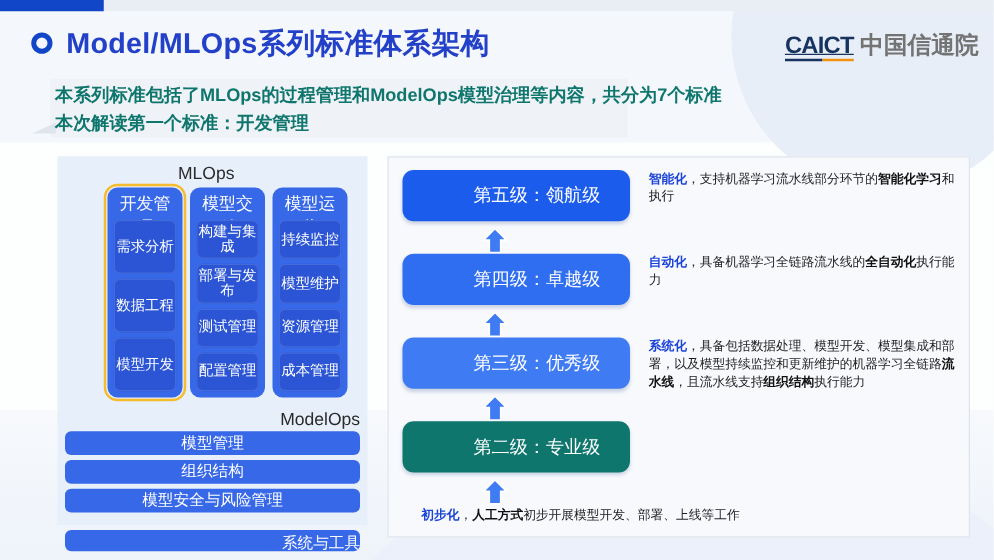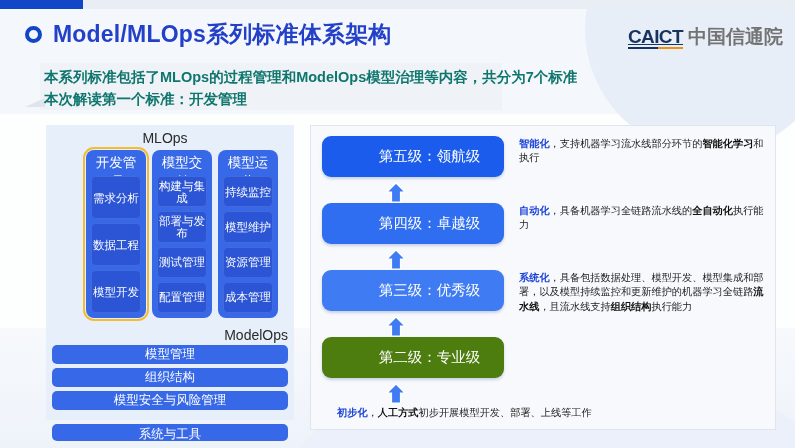--- a/index.html
+++ b/index.html
@@ -57,21 +57,21 @@
   .col-title{color:#ffffff;font-size:13.5px;text-align:center;height:19px;line-height:19px;}
   .sub-cell{background:#2b55d4;color:#ffffff;border-radius:5px;text-align:center;font-size:11.5px;
     flex:1;display:flex;align-items:center;justify-content:center;line-height:12px;
     box-shadow:inset 0 0 0 1px rgba(255,255,255,.12);}
 
   .lp-modelops{background:#e7effa;padding:2px 6px 6px 6px;box-sizing:border-box;width:248px;}
   .mo-cap{text-align:right;font-size:14px;color:#2a2a2a;line-height:19px;}
   .mo-row{background:#3768e8;color:#ffffff;border-radius:5px;text-align:center;font-size:12.5px;
     height:19px;line-height:19px;margin-bottom:4px;}
   .lp-tools{margin-top:4px;width:248px;padding:0 6px;box-sizing:border-box;}
-  .tool-row{background:#3768e8;color:#ffffff;border-radius:5px;text-align:center;font-size:12.5px;
+  .tool-row{background:#3768e8;color:#ffffff;border-radius:5px;text-align:right;font-size:12.5px;
     height:17px;line-height:21px;}
 
   
   .rp{position:absolute;left:310px;top:125px;width:466px;height:305px;
     background:#f7f9fc;border:1px solid #dfe5ee;box-sizing:border-box;}
   .lvl-row{position:absolute;left:11px;width:444px;height:47px;display:flex;align-items:flex-start;}
   .lvl-box{width:149px;height:41px;border-radius:9px;display:flex;align-items:center;
     justify-content:center;font-size:14.5px;font-weight:normal;color:#ffffff;
     box-shadow:0 2px 3px rgba(40,70,140,.22);flex:0 0 auto;padding-left:33px;}
   .lvl-desc{margin-left:15px;width:270px;font-size:10.2px;color:#1d1d1d;line-height:1.42;
@@ -196,21 +196,21 @@
         <span class="k">系统化</span><span>，具备包括数据处理、模型开发、模型集成和部署，以及模型持续监控和更新维护的机器学习全链路</span><span class="s">流水线</span><span>，且流水线支持</span><span class="s">组织结构</span><span>执行能力</span>
       </div>
     </div>
     <div class="arrow" style="top:190px">
       <svg width="22" height="21" viewBox="0 0 22 21">
           <path d="M11 1 L20 10 L15.5 10 L15.5 20 L6.5 20 L6.5 10 L2 10 Z" fill="#3f7bf2" stroke="#ffffff" stroke-width="1.2"></path>
         </svg>
     </div>
 
     <div class="lvl-row" style="top:211px">
-      <div class="lvl-box" style="background:#4d7c0f">第二级：专业级</div>
+      <div class="lvl-box" style="background:#0f766e">第二级：专业级</div>
     </div>
     <div class="arrow" style="top:257px">
       <svg width="22" height="21" viewBox="0 0 22 21">
           <path d="M11 1 L20 10 L15.5 10 L15.5 20 L6.5 20 L6.5 10 L2 10 Z" fill="#3f7bf2" stroke="#ffffff" stroke-width="1.2"></path>
         </svg>
     </div>
 
     <div class="lvl-row" style="top:255px;top:256px">
       <div class="lvl-desc" style="margin-top:23px">
         <span class="k">初步化</span><span>，</span><span class="s">人工方式</span><span>初步开展模型开发、部署、上线等工作</span>

